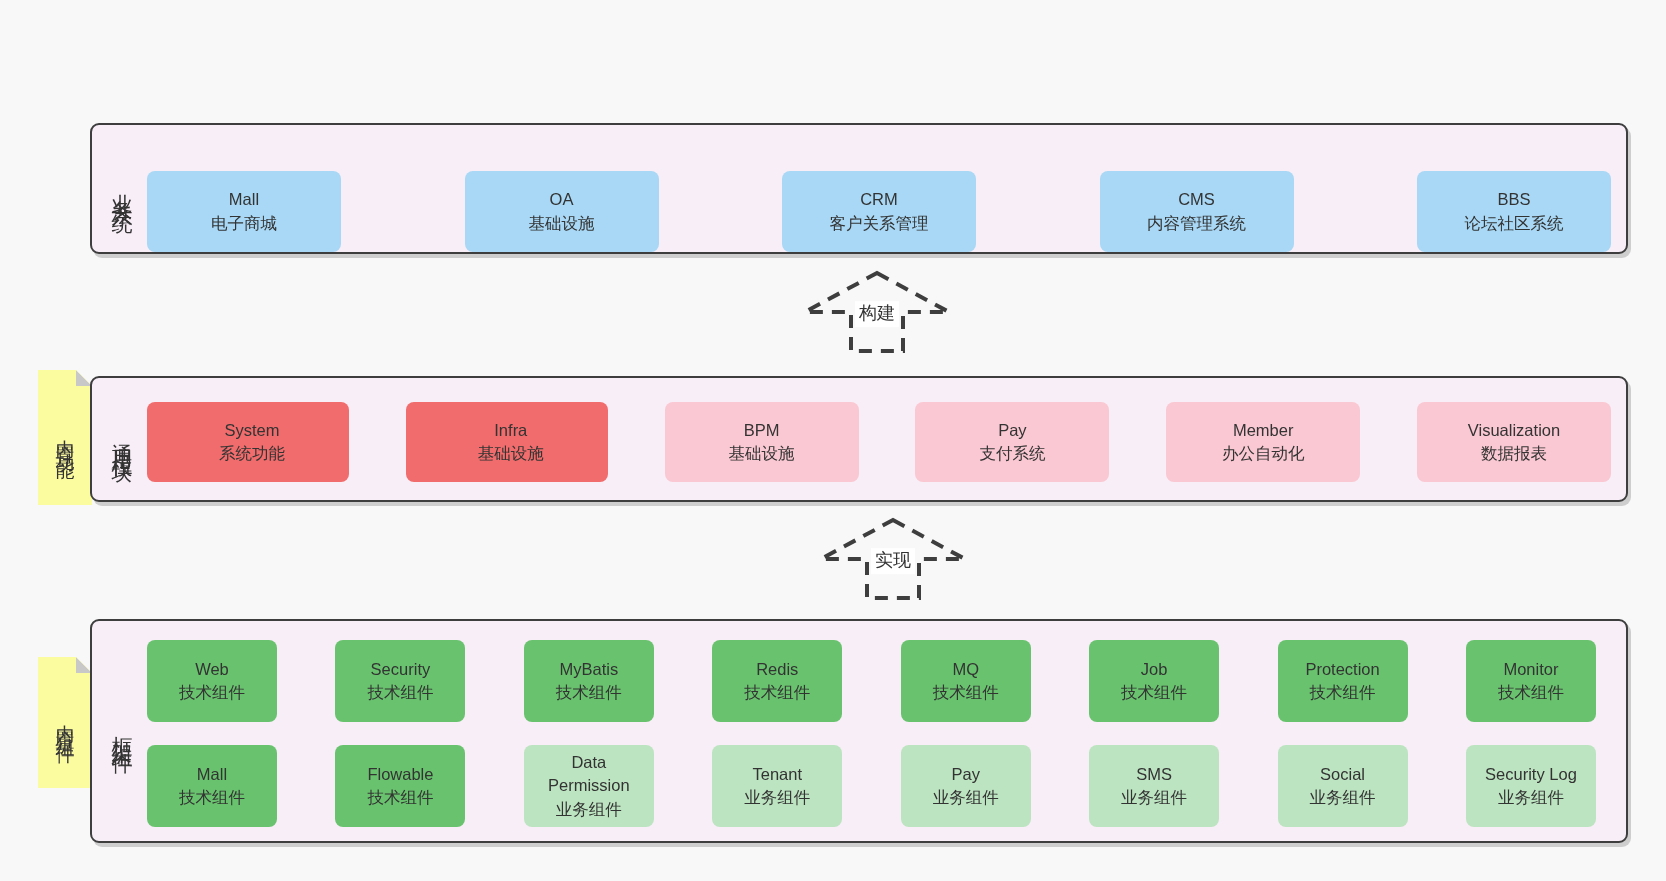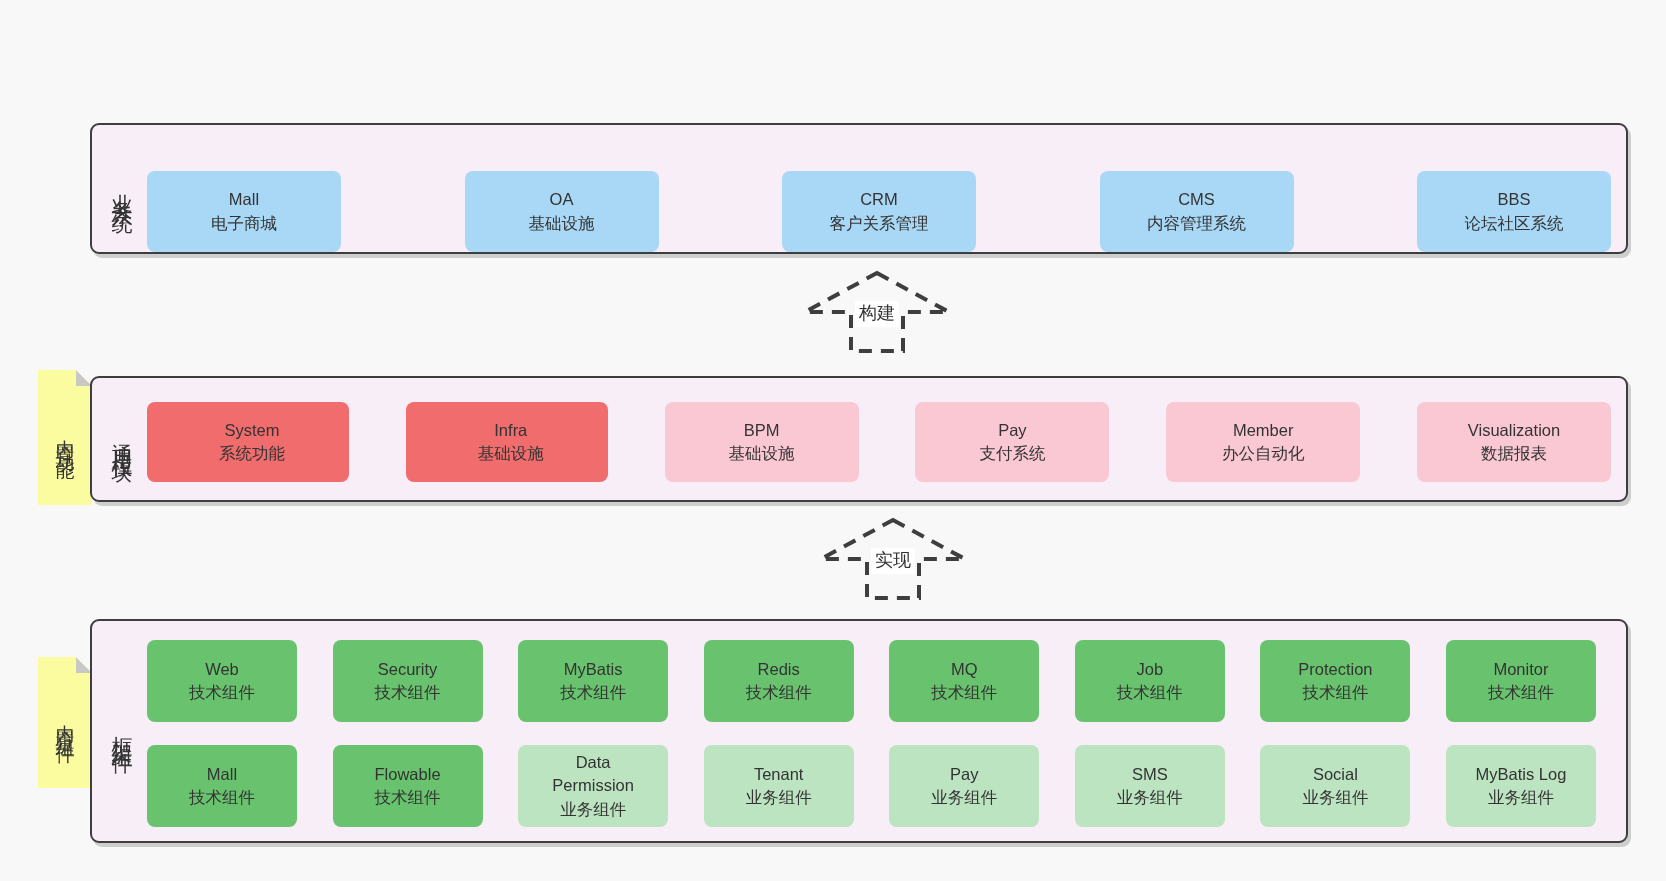--- a/index.html
+++ b/index.html
@@ -36,21 +36,21 @@
   .c2 .row{top:24px;height:80px;}
   .c3 .rowA{top:19px;height:82px;}
   .c3 .rowB{top:124px;height:82px;}
   .c3 .row{right:30px;}
   .box{
     border-radius:8px;display:flex;flex-direction:column;
     justify-content:center;align-items:center;text-align:center;
     color:var(--text,#333);flex:0 0 auto;
   }
   .row6 .box{width:194px;}
-  .row8 .box{width:150px;}
+  .row8 .box{width:130px;}
   .box .bt,.box .bs{font-size:16.5px;line-height:1.42;white-space:pre-line;}
   .box.blue{background:var(--box-blue,#a8d8f5);}
   .box.red{background:var(--box-red,#f16c6c);padding-left:8px;}
   .box.pink{background:var(--box-pink,#fac8d2);}
   .box.green{background:var(--box-green,#69c36e);}
   .box.green-light{background:var(--box-green-light,#bce4c0);}
   .note{
     position:absolute;left:38px;width:54px;
     background:var(--note-yellow,#fbfba0);
     clip-path:polygon(0 0,calc(100% - 16px) 0,100% 16px,100% 100%,0 100%);
@@ -222,19 +222,19 @@
         </div>
         <div class="box green-light">
           <div class="bt">SMS</div>
           <div class="bs">业务组件</div>
         </div>
         <div class="box green-light">
           <div class="bt">Social</div>
           <div class="bs">业务组件</div>
         </div>
         <div class="box green-light">
-          <div class="bt">MyBatis Log</div>
+          <div class="bt">Security Log</div>
           <div class="bs">业务组件</div>
         </div>
       </div>
   </div>
 
 </div>
 
 </body></html>

